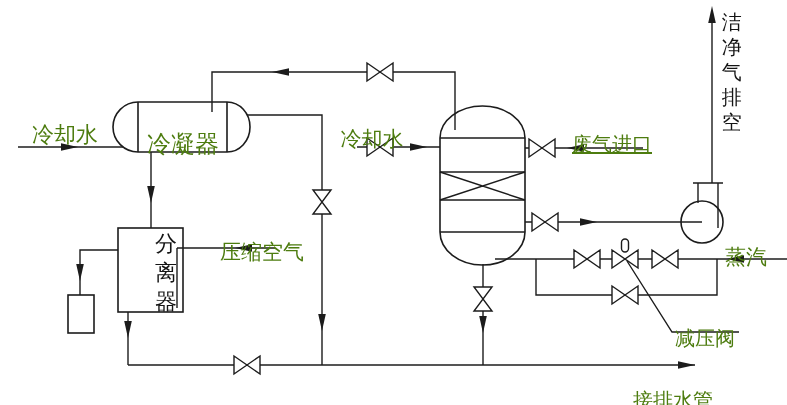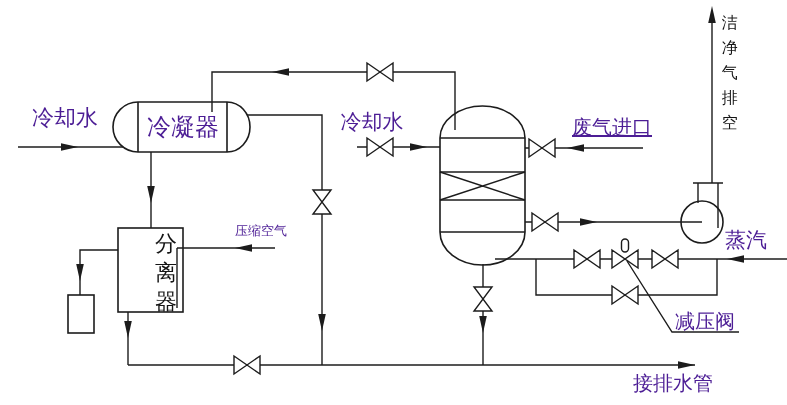--- a/index.html
+++ b/index.html
@@ -9,22 +9,23 @@
     background:#ffffff;
     font-family:"DejaVu Sans","Liberation Sans",sans-serif;
     color:#141414;
     overflow:hidden;
   }
   .canvas svg { position:absolute; left:0; top:0; }
   .lbl {
     position:absolute;
     white-space:nowrap;
     text-align:center;
-    color:#4c1d95;
+    color:#4d7c0f;
     line-height:1.1;
+    margin-top:17px;
   }
   .vlbl {
     position:absolute;
     width:1.08em;
     word-break:break-all;
     white-space:normal;
     text-align:center;
     color:#141414;
   }
 </style>
@@ -108,28 +109,28 @@
     </g>
   </svg>
 
   <div class="lbl" style="left:30px; top:106px; width:70px; font-size:22px;">冷却水</div>
 
   <div class="lbl" style="left:147px; top:114px; width:71px; font-size:24px;">冷凝器</div>
 
 
   <div class="vlbl" style="left:154px; top:229px; font-size:22px; line-height:29px;">分离器</div>
 
-  <div class="lbl" style="left:220px; top:224px; width:82px; font-size:13px;">压缩空气</div>
+  <div class="lbl" style="left:220px; top:224px; width:82px; font-size:21px;">压缩空气</div>
 
   <div class="lbl" style="left:339px; top:111px; width:66px; font-size:21px;">冷却水</div>
 
 
   <div class="lbl" style="left:569px; top:116px; width:86px; font-size:20px;text-decoration:underline;">废气进口</div>
 
-  <div class="vlbl" style="left:721px; top:10px; font-size:16px; line-height:25px;">洁净气排空</div>
+  <div class="vlbl" style="left:721px; top:10px; font-size:20px; line-height:25px;">洁净气排空</div>
 
   <div class="lbl" style="left:723px; top:229px; width:46px; font-size:21px;">蒸汽</div>
 
   <div class="lbl" style="left:671px; top:310px; width:68px; font-size:20px;">减压阀</div>
 
   <div class="lbl" style="left:630px; top:372px; width:86px; font-size:20px;">接排水管</div>
 
 </div>
 
 </body></html>

